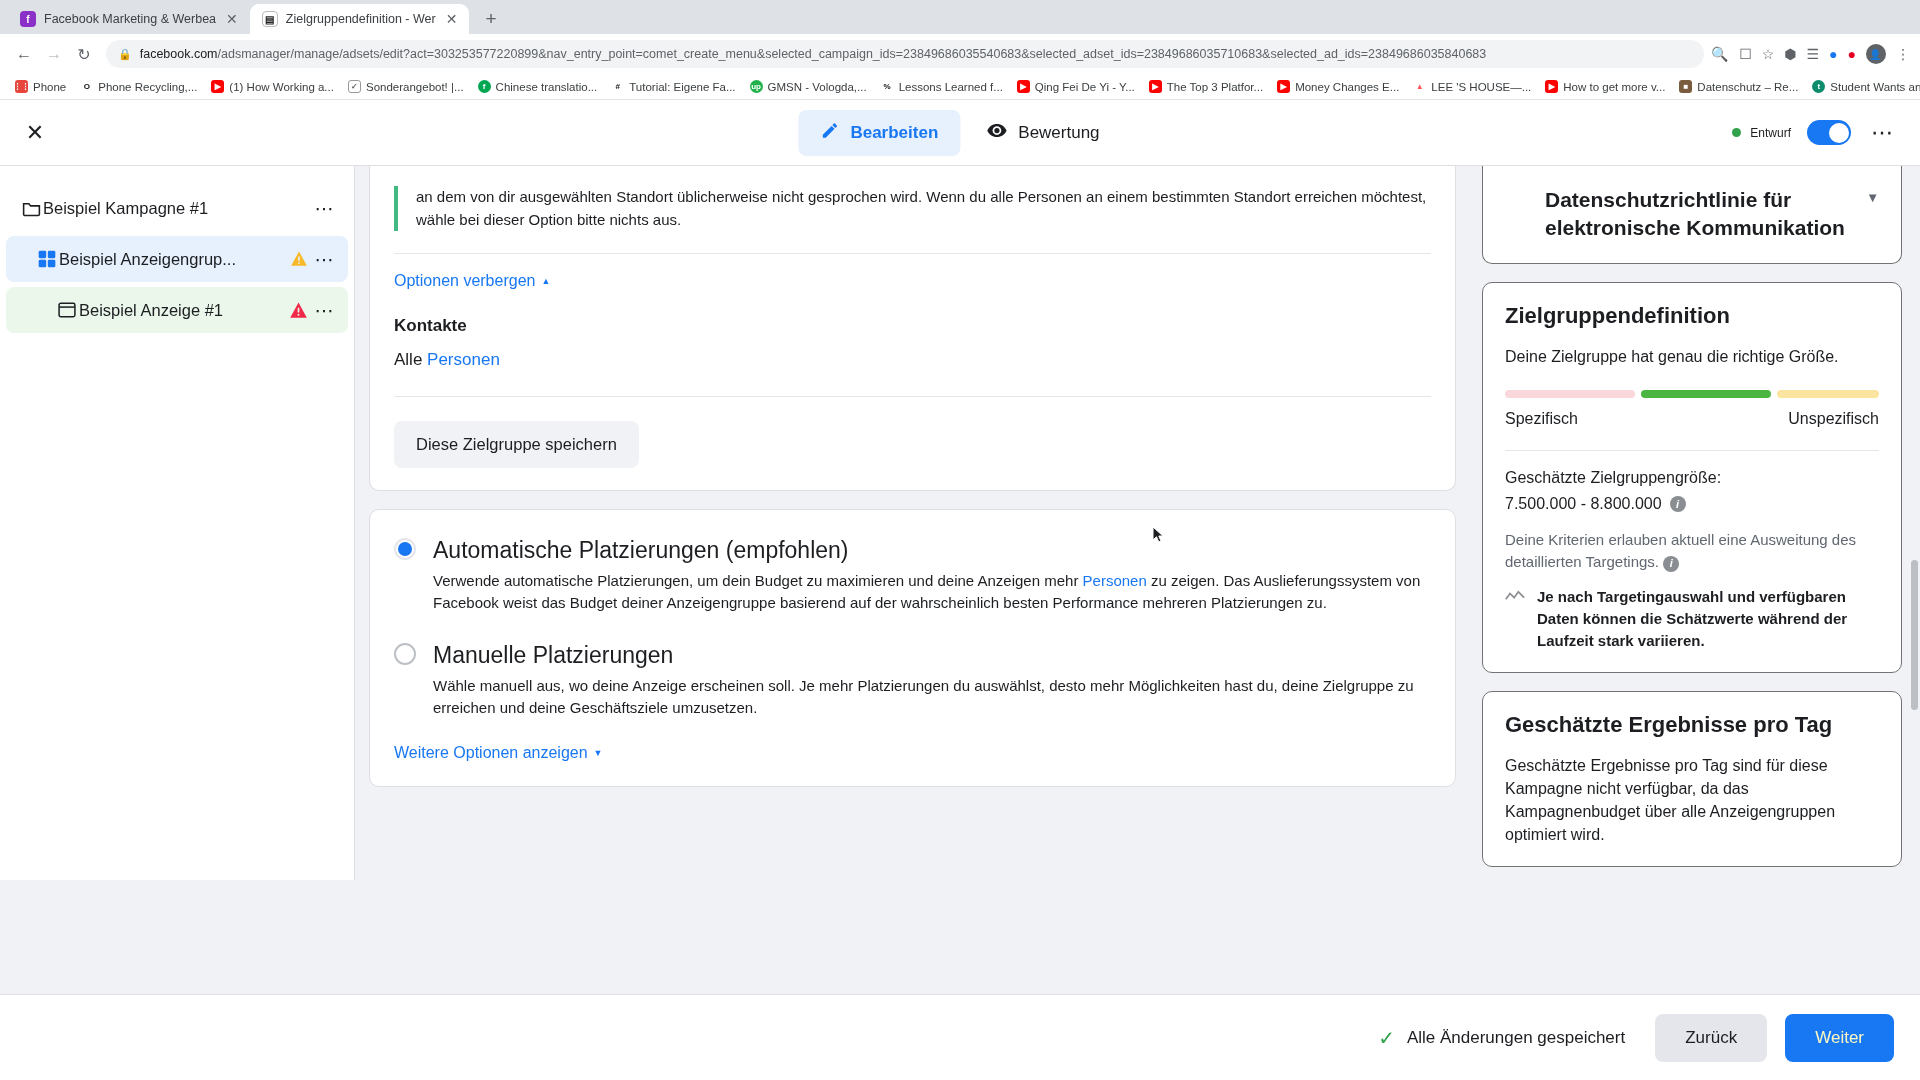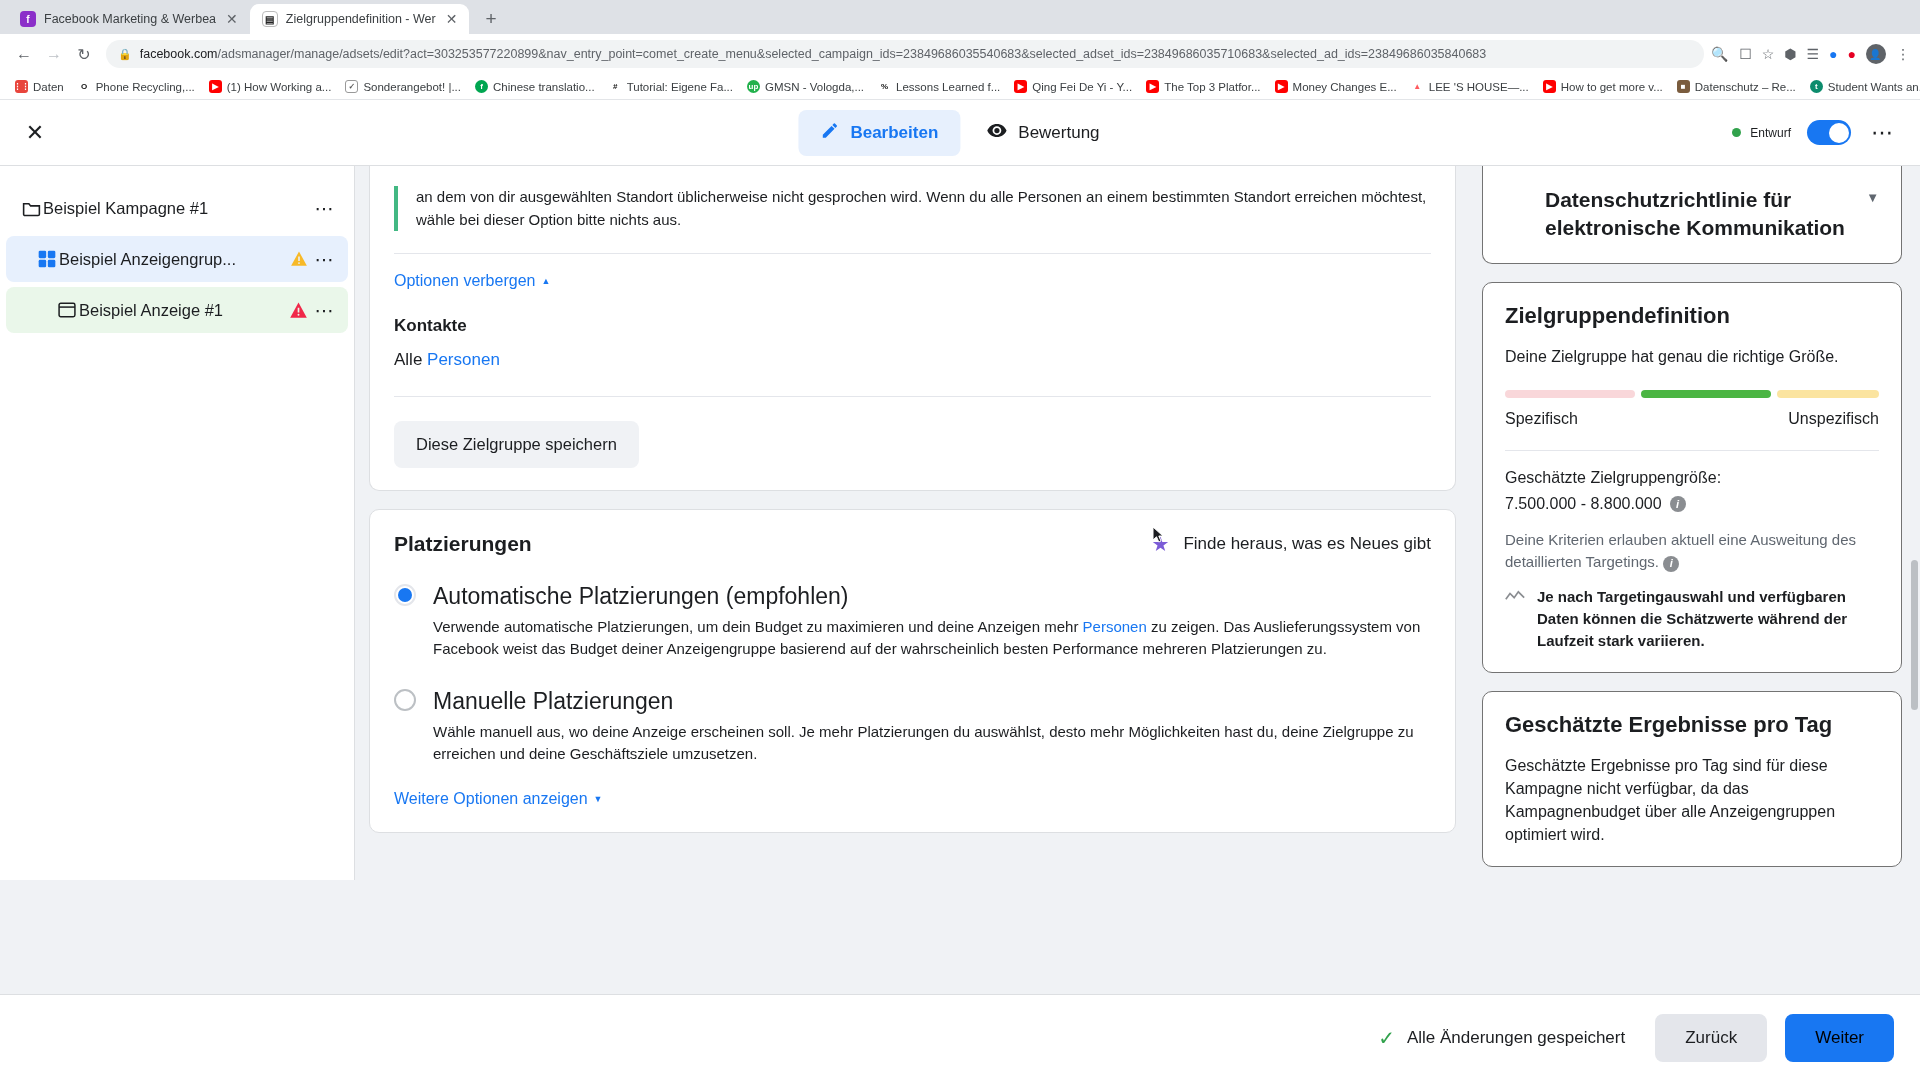--- a/index.html
+++ b/index.html
@@ -355,21 +355,21 @@
   .saved {
     display: flex; align-items: center; gap: 12px;
     font-size: 17px; color: #1c1e21; margin-right: 12px;
   }
   .check { color: #31a24c; font-size: 20px; }
   .btn {
     border: none; border-radius: 8px; font-family: inherit;
     font-size: 17px; padding: 14px 30px;
   }
   .btn-secondary { background: #e4e6eb; color: #1c1e21; }
-  .btn-primary { background: #1877f2; color: #000000; }
+  .btn-primary { background: #1877f2; color: #fef9c3; }
 
   .cursor {
     position: absolute; width: 12px; height: 12px;
     pointer-events: none;
   }
   .scroll-thumb {
     position: absolute; right: 1px; width: 7px; border-radius: 4px;
     background: #bcc0c4;
   }
 </style>
@@ -409,21 +409,21 @@
       <span class="omni-ic" style="color:#1877f2;">●</span>
       <span class="omni-ic" style="color:#e60023;">●</span>
       <span class="avatar-chip">👤</span>
       <span class="omni-ic">⋮</span>
     </div>
   </div>
 
   <div class="bookmarks">
     <div class="bm">
       <span class="bm-ic" style="background:#e8453c;">⋮⋮</span>
-      <span class="bm-label">Daten</span>
+      <span class="bm-label">Phone</span>
     </div>
     <div class="bm">
       <span class="bm-ic" style="background:#fff;color:#111;">O</span>
       <span class="bm-label">Phone Recycling,...</span>
     </div>
     <div class="bm">
       <span class="bm-ic" style="background:#ff0000;">▶</span>
       <span class="bm-label">(1) How Working a...</span>
     </div>
     <div class="bm">
@@ -569,27 +569,20 @@
             <span class="link caret-up">Optionen verbergen</span>
           </div>
           <div class="sec-title" style="margin-top:26px;">Kontakte</div>
           <div class="field-line" style="margin-top:14px;"><span>Alle </span><a href="#">Personen</a></div>
           <div class="hr" style="margin-top:26px;"></div>
           <button class="btn-grey" style="margin-top:24px;">Diese Zielgruppe speichern</button>
         </div>
       </div>
 
       <div class="card">
-        <div class="card-head">
-          <h2>Platzierungen</h2>
-          <div class="new-flag">
-            <span class="star">★</span>
-            <span>Finde heraus, was es Neues gibt</span>
-          </div>
-        </div>
 
         <div class="radio-row">
           <span class="radio on"></span>
           <div class="radio-body">
             <div class="radio-title">Automatische Platzierungen (empfohlen)</div>
             <div class="radio-desc"><span>Verwende automatische Platzierungen, um dein Budget zu maximieren und deine Anzeigen mehr </span><a href="#">Personen</a><span> zu zeigen. Das Auslieferungssystem von Facebook weist das Budget deiner Anzeigengruppe basierend auf der wahrscheinlich besten Performance mehreren Platzierungen zu.</span></div>
           </div>
         </div>
 
         <div class="radio-row">

